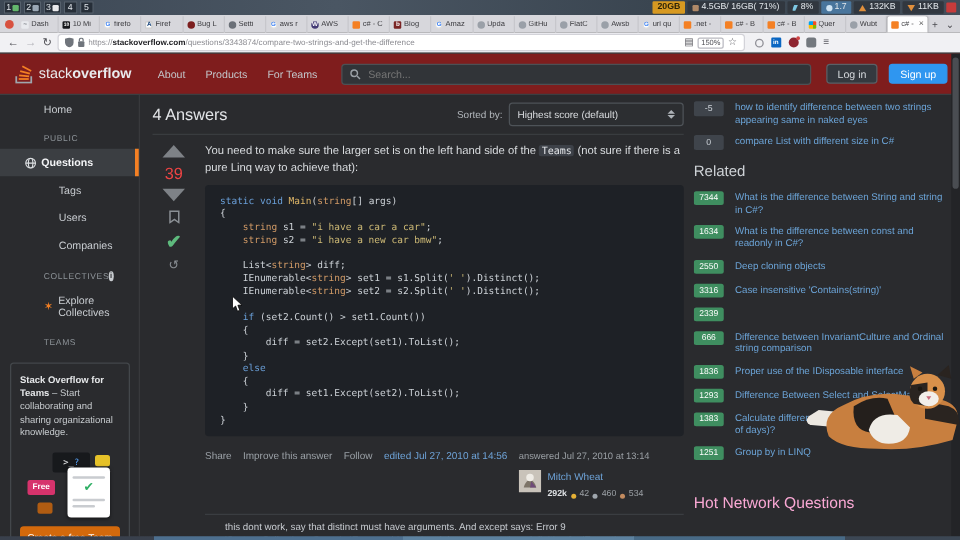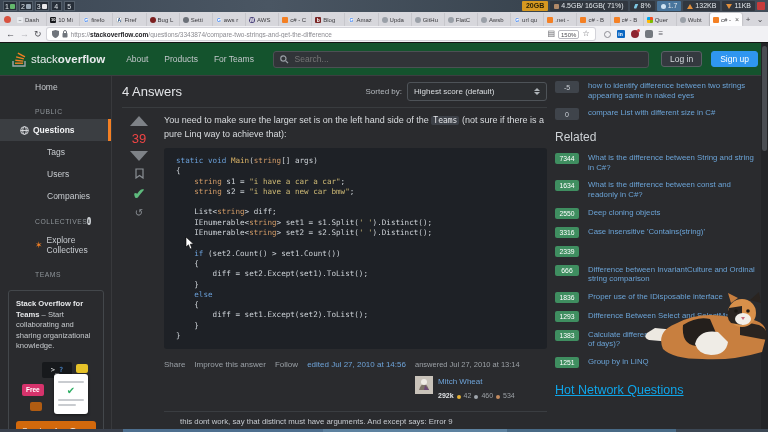--- a/index.html
+++ b/index.html
@@ -55,21 +55,21 @@
   .zoom-pill{border:1px solid #b9b9c0;border-radius:2px;padding:0 2px;font-size:6px;color:#4d4d53;height:9px;line-height:8px;}
   .mini-ico{font-size:8px;color:#5a5a60;line-height:1;}
   .toolbar-icons{display:flex;gap:6px;align-items:center;margin-left:4px;}
   .ext-circle{width:7px;height:7px;border:1.5px solid #8d8d94;border-radius:50%;}
   .ext-in{width:8px;height:8px;background:#0a66c2;color:#fff;font-size:5px;font-weight:bold;display:flex;align-items:center;justify-content:center;border-radius:1px;}
   .ext-red{position:relative;width:8px;height:8px;background:#8e2430;border-radius:50%;}
   .ext-red::after{content:"";position:absolute;right:-1px;top:-1px;width:3px;height:3px;background:#d04545;border-radius:50%;}
   .ext-gray{width:8px;height:8px;background:#73787e;border-radius:2px;}
 
   
-  .so-header{position:absolute;top:43px;left:0;right:0;height:33px;background:#14532d;border-bottom:1px solid #3c3e41;display:flex;align-items:center;padding:0 10px 0 12px;gap:4px;}
+  .so-header{position:absolute;top:43px;left:0;right:0;height:33px;background:#7f1d1d;border-bottom:1px solid #3c3e41;display:flex;align-items:center;padding:0 10px 0 12px;gap:4px;}
   .so-logo{display:flex;align-items:center;gap:4px;flex:none;}
   .logo-text{font-size:11.5px;color:#e9ebee;}
   .logo-text b{font-weight:bold;}
   .so-nav{display:flex;gap:2px;margin-left:10px;flex:none;}
   .so-nav-link{font-size:8.5px;color:#c3c7cb;padding:4px 7px;border-radius:8px;}
   .so-search{flex:1;height:17px;margin:0 8px;background:#313438;border:1px solid #4c5054;border-radius:3px;display:flex;align-items:center;gap:4px;padding:0 6px;}
   .so-search input{background:none;border:none;outline:none;color:#9ba1a7;font-size:8.5px;width:100%;font-family:"Liberation Sans",sans-serif;}
   .btn{font-size:8.5px;border-radius:3px;padding:3px 8px;flex:none;line-height:1;}
   .btn-login{background:#34393f;border:1px solid #5a6066;color:#d5d9dd;}
   .btn-signup{background:var(--signup-blue,#2f96f0);border:1px solid #2f96f0;color:#fff;margin-left:5px;}
@@ -140,21 +140,21 @@
   .comment-divider{border-top:1px solid #3a3d41;margin-top:8px;}
   .comment{margin-top:5px;padding-left:16px;font-size:7.8px;color:#c6cacf;line-height:10.5px;}
 
   
   .right-sidebar{position:absolute;left:555px;width:202px;top:76px;bottom:3px;padding-top:5px;overflow:hidden;}
   .q-row{display:flex;gap:9px;margin-bottom:8px;align-items:flex-start;}
   .score-badge{min-width:24px;height:12px;border-radius:2px;background:#3f444b;color:#ced3d9;font-size:7px;display:flex;align-items:center;justify-content:center;flex:none;padding:0 2px;}
   .score-badge.green{background:var(--badge-green,#3f8e60);color:#fff;height:11px;font-size:6.8px;}
   .q-title{font-size:7.8px;line-height:9.6px;color:var(--link-blue,#6ba3d6);}
   .side-heading{font-size:12px;color:#ced2d6;margin:10px 0 9px;font-weight:normal;}
-  .hot-heading{font-size:12.5px;color:#0ea5e9;margin-top:15px;font-weight:normal;text-decoration:underline;}
+  .hot-heading{font-size:12.5px;color:#f9a8d4;margin-top:27px;font-weight:normal;}
 
   
   .so-scrollbar{position:absolute;right:0;top:43px;bottom:3px;width:7px;background:#232427;}
   .so-scroll-thumb{position:absolute;left:1px;right:1px;top:3px;height:105px;background:#4a4d52;border-radius:3px;}
   .cat{position:absolute;left:645px;top:291px;width:123px;height:73px;pointer-events:none;}
   .cursor{position:absolute;left:185px;top:237px;width:9px;height:13px;}
   .bottom-strip{position:absolute;bottom:0;left:0;right:0;height:3px;background:linear-gradient(90deg,#39404c 0 16%,#4d6f8f 16% 42%,#5d82a0 42% 66%,#486a86 66% 88%,#3c4754 88%);}
   a{text-decoration:none;cursor:pointer;}
 </style>
 </head>

